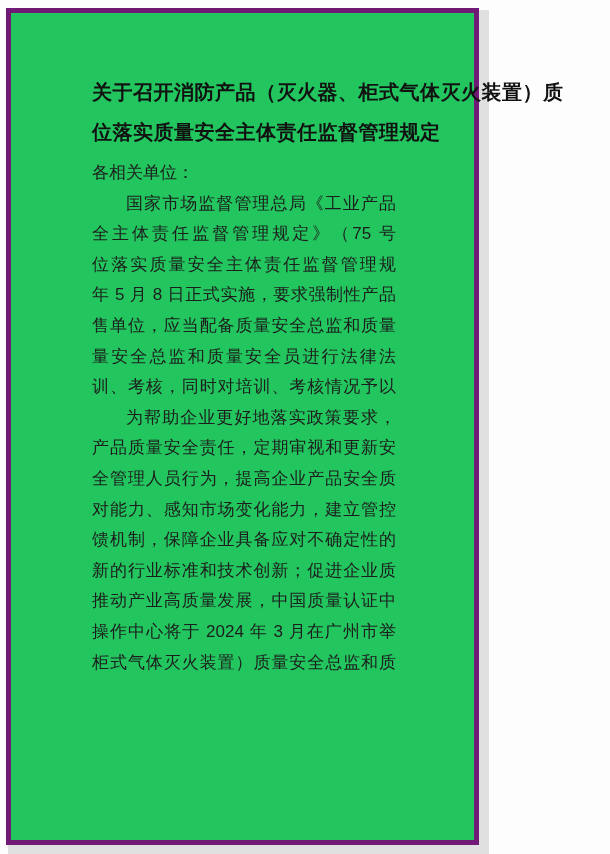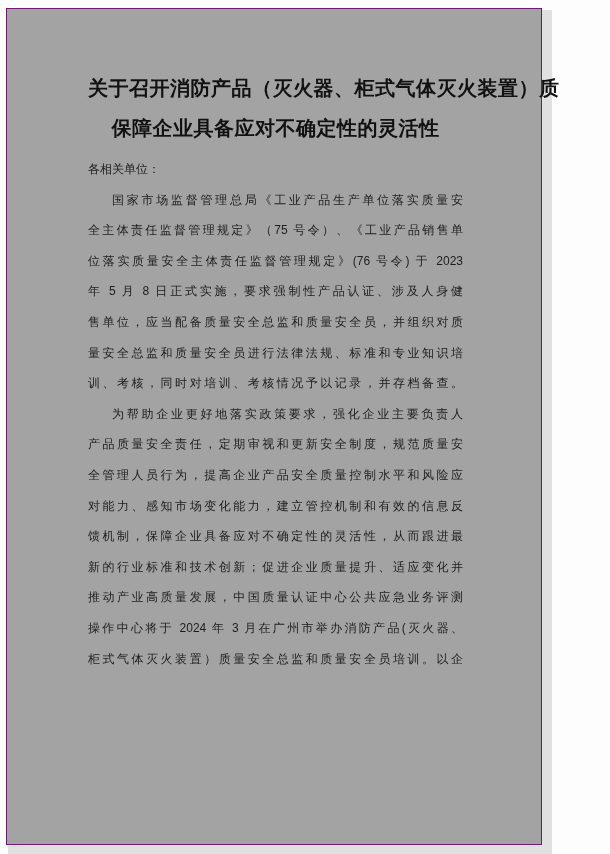--- a/index.html
+++ b/index.html
@@ -8,64 +8,64 @@
     height: 854px;
     background: #fdfdfd;
     font-family: "Liberation Sans", sans-serif;
     position: relative;
     overflow: hidden;
   }
   .page {
     position: absolute;
     left: 6px;
     top: 8px;
-    width: 536px;
+    width: 473px;
     height: 837px;
-    background: #a3a3a3;
-    border: 1px solid #701a75;
+    background: #22c55e;
+    border: 5px solid #701a75;
     box-sizing: border-box;
     box-shadow: 6px 6px 0 4px #e0e0e0;
   }
   .content {
     padding: 59px 78px 0 81px;
     color: #1d1d1d;
   }
   .title-line {
     font-weight: bold;
     font-size: 20px;
     line-height: 40px;
     text-align: center;
     color: #111111;
     letter-spacing: 0.5px;
     white-space: nowrap;
   }
   .body-block { margin-top: 6px; }
   .line {
-    font-size: 12px;
+    font-size: 17px;
     line-height: 30.6px;
     height: 30.6px;
     overflow: hidden;
     text-align: justify;
     text-align-last: justify;
     color: #1d1d1d;
   }
   .line.noj {
     text-align: left;
     text-align-last: left;
   }
   .line.indent { text-indent: 2em; }
 </style>
 </head>
 <body>
 
 <div class="page">
   <div class="content">
 
     <div class="title-line">关于召开消防产品（灭火器、柜式气体灭火装置）质</div>
-    <div class="title-line">保障企业具备应对不确定性的灵活性</div>
+    <div class="title-line">位落实质量安全主体责任监督管理规定</div>
 
     <div class="body-block">
       <div class="line noj">各相关单位：</div>
 
       <div class="line indent">国家市场监督管理总局《工业产品生产单位落实质量安</div>
       <div class="line">全主体责任监督管理规定》（75 号令）、《工业产品销售单</div>
       <div class="line">位落实质量安全主体责任监督管理规定》(76 号令) 于 2023</div>
       <div class="line">年 5 月 8 日正式实施，要求强制性产品认证、涉及人身健</div>
       <div class="line">售单位，应当配备质量安全总监和质量安全员，并组织对质</div>
       <div class="line">量安全总监和质量安全员进行法律法规、标准和专业知识培</div>

